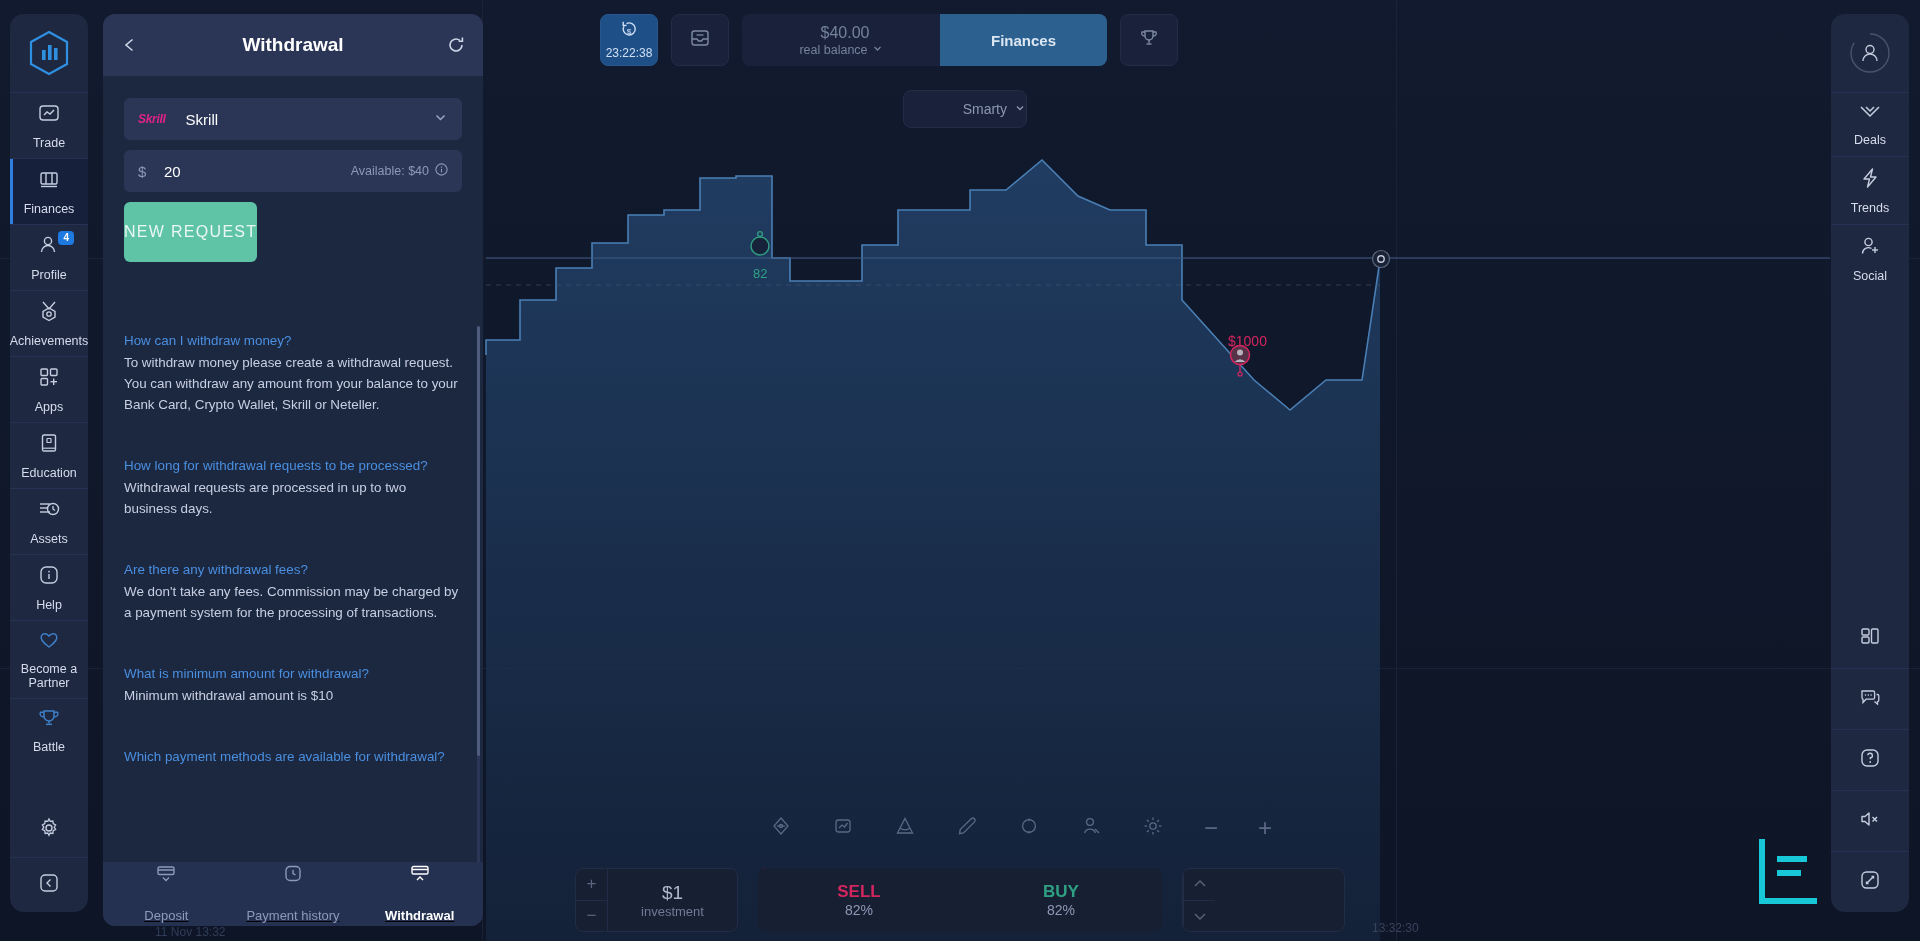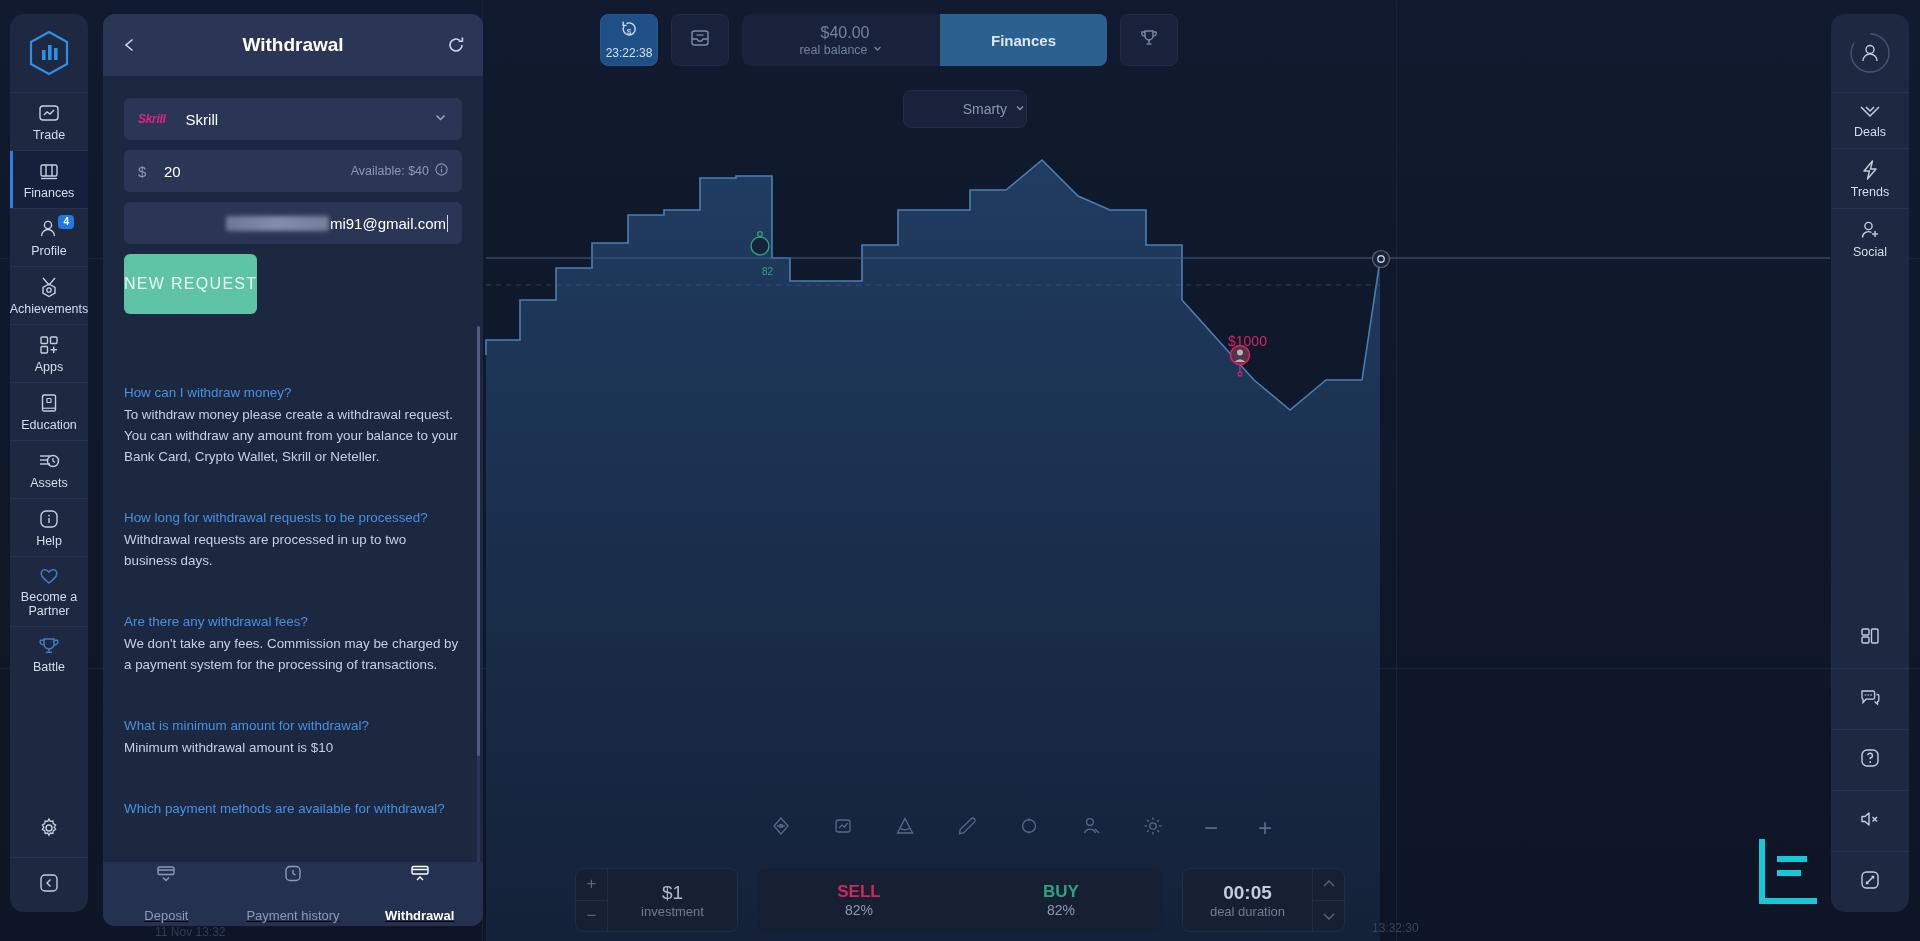--- a/index.html
+++ b/index.html
@@ -20,21 +20,21 @@
 
   
   .left-rail {
     position: absolute; left: 10px; top: 14px; width: 78px; height: 898px;
     background: #1e2841; border-radius: 14px;
     display: flex; flex-direction: column; align-items: center;
   }
   .logo-cell { height: 78px; display: flex; align-items: center; justify-content: center; width: 100%; }
   .nav-item {
     width: 100%; padding: 9px 2px 8px; display: flex; flex-direction: column;
-    align-items: center; gap: 0; cursor: pointer;
+    align-items: center; gap: 8px; cursor: pointer;
     border-top: 1px solid #273253; position: relative;
   }
   .nav-item:first-of-type { border-top: none; }
   .nav-item .ico { color: #c5cddf; display: block; }
   .nav-label { font-size: 12.5px; color: #d6dced; line-height: 14px; text-align: center; }
   .nav-item.sel { background: #16203a; }
   .nav-item.sel::before {
     content: ""; position: absolute; left: 0; top: 0; bottom: 0; width: 3px; background: #2f7fe0;
   }
   .badge {
@@ -200,21 +200,21 @@
       <line x1="486" y1="258" x2="1830" y2="258" stroke="#3f5a82" stroke-width="1"></line>
       <line x1="486" y1="285" x2="1380" y2="285" stroke="#4b5a78" stroke-width="1" stroke-dasharray="5 5" opacity="0.55"></line>
     </svg>
 
     <div style="position:absolute;left:749px;top:230px;">
       <svg width="22" height="40" viewBox="0 0 22 40">
         <circle cx="11" cy="16" r="9" fill="#16233a" stroke="#2fa183" stroke-width="1.4"></circle>
         <circle cx="11" cy="4" r="2.4" fill="none" stroke="#2fa183" stroke-width="1.2"></circle>
         <line x1="11" y1="6.4" x2="11" y2="7.5" stroke="#2fa183" stroke-width="1.2"></line>
       </svg>
-      <div style="position:absolute;left:13px;top:36px;font-size:10px;color:#2fa183;">82</div>
+      <div style="position:absolute;left:4px;top:36px;font-size:13px;color:#2fa183;">82</div>
     </div>
 
     <div style="position:absolute;left:1228px;top:333px;">
       <div class="marker-price" style="left:0;top:0;">$1000</div>
       <svg width="28" height="36" viewBox="0 0 28 36" style="position:absolute;left:-2px;top:10px;">
         <circle cx="14" cy="12" r="9.5" fill="#55324a" stroke="#d4265e" stroke-width="1.6"></circle>
         <circle cx="14" cy="9.5" r="3" fill="#b9b2bd"></circle>
         <path d="M8.5,19 Q14,13.5 19.5,19 Z" fill="#b9b2bd"></path>
         <line x1="14" y1="21.5" x2="14" y2="30" stroke="#d4265e" stroke-width="1.3"></line>
         <circle cx="14" cy="31" r="2" fill="none" stroke="#d4265e" stroke-width="1.2"></circle>
@@ -417,25 +417,20 @@
           <span>
             <svg width="13" height="13" viewBox="0 0 13 13">
                 <circle cx="6.5" cy="6.5" r="5.6" fill="none" stroke="currentColor" stroke-width="1.1"></circle>
                 <circle cx="6.5" cy="4" r="0.7" fill="currentColor"></circle>
                 <line x1="6.5" y1="5.8" x2="6.5" y2="9.4" stroke="currentColor" stroke-width="1.1"></line>
               </svg>
           </span>
         </span>
       </div>
 
-      <div class="email-field">
-        <span class="redacted"></span>
-        <span class="email-text">mi91@gmail.com</span>
-        <span class="caret"></span>
-      </div>
 
       <button class="cta">NEW REQUEST</button>
 
       <div class="faq">
         <h4>How can I withdraw money?</h4>
         <p>To withdraw money please create a withdrawal request. You can withdraw any amount from your balance to your Bank Card, Crypto Wallet, Skrill or Neteller.</p>
         <h4>How long for withdrawal requests to be processed?</h4>
         <p>Withdrawal requests are processed in up to two business days.</p>
         <h4>Are there any withdrawal fees?</h4>
         <p>We don't take any fees. Commission may be charged by a payment system for the processing of transactions.</p>
@@ -714,24 +709,20 @@
         <span class="t">SELL</span>
         <span class="p">82%</span>
       </div>
       <div class="sb-half buy">
         <span class="t">BUY</span>
         <span class="p">82%</span>
       </div>
     </div>
 
     <div class="dur-box">
-      <div class="dur-main">
-        <span class="v">00:05</span>
-        <span class="l">deal duration</span>
-      </div>
       <div class="stepper" style="border-right:none;border-left:1px solid #222c46">
         <div>
           <svg width="14" height="10" viewBox="0 0 14 10">
               <polyline points="2,7 7,2 12,7" fill="none" stroke="currentColor" stroke-width="1.4"></polyline>
             </svg>
         </div>
         <div>
           <svg width="14" height="10" viewBox="0 0 14 10">
               <polyline points="2,3 7,8 12,3" fill="none" stroke="currentColor" stroke-width="1.4"></polyline>
             </svg>

